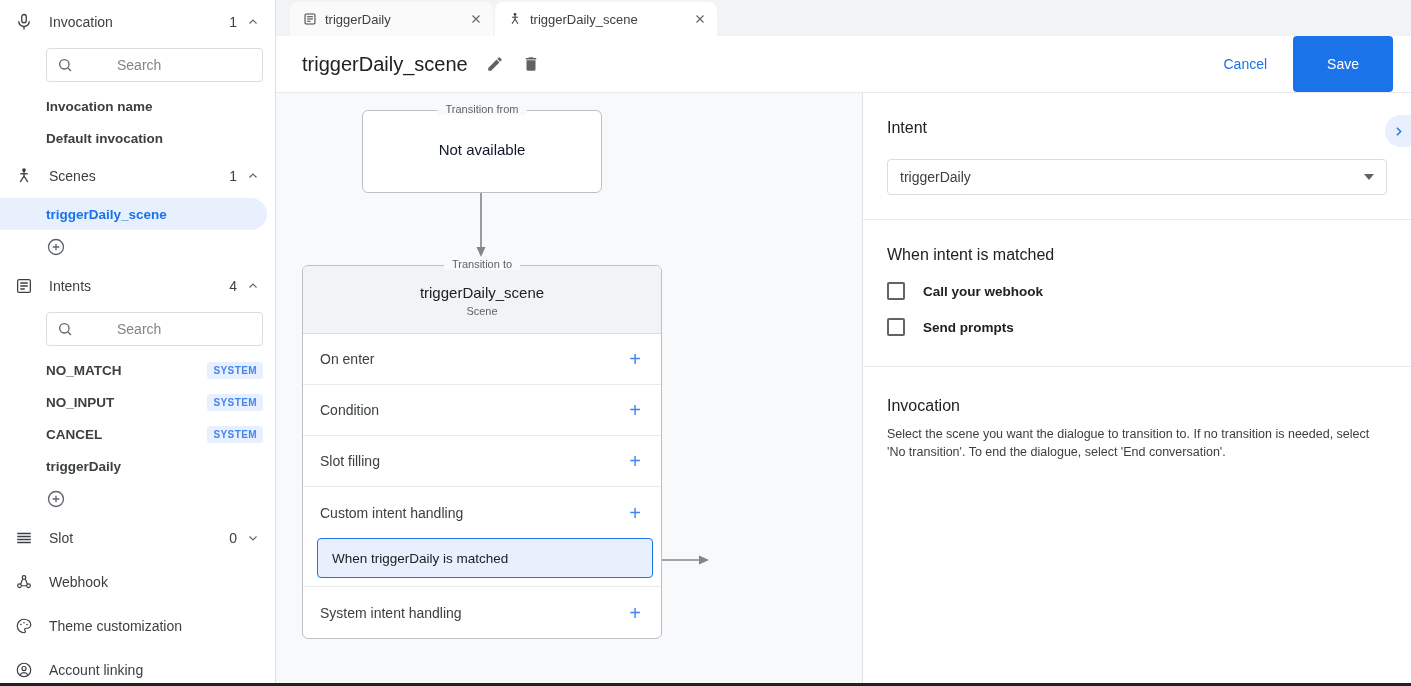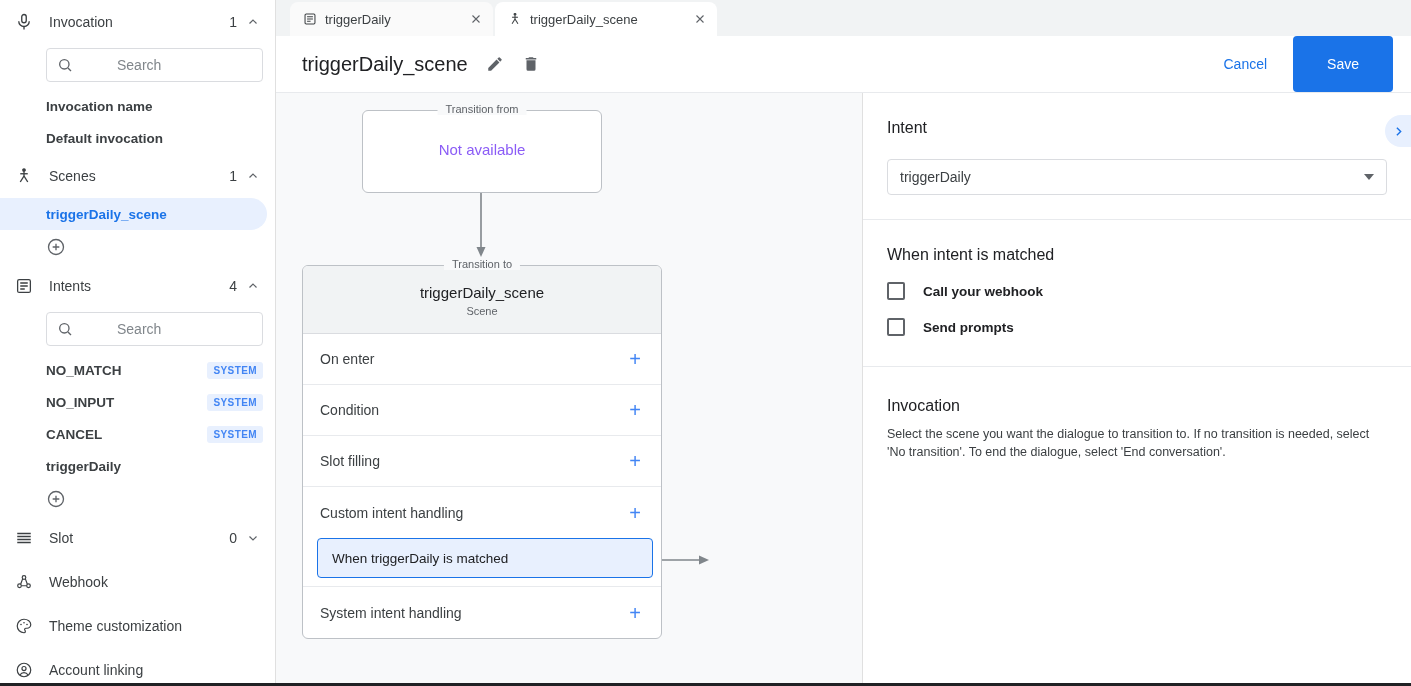--- a/index.html
+++ b/index.html
@@ -101,21 +101,21 @@
   .fieldset {
     position: absolute; border: 1px solid #bdc1c6; border-radius: 6px; background: #fff;
   }
   .legend {
     position: absolute; top: -8px; left: 50%; transform: translateX(-50%);
     background: #f8f9fa; padding: 0 8px; font-size: 11px; color: #5f6368; white-space: nowrap;
   }
   .node-from { left: 86px; top: 17px; width: 240px; height: 83px; }
   .node-from .txt {
     position: absolute; left: 0; right: 0; top: 30px;
-    text-align: center; font-size: 15px; color: #8b5cf6;
+    text-align: center; font-size: 15px; color: #0f172a;
   }
   .node-scene {
     left: 26px; top: 172px; width: 360px; background: #fff;
   }
   .scene-head {
     background: #f1f3f4; border-top-left-radius: 5px; border-top-right-radius: 5px;
     padding: 18px 0 16px; text-align: center; border-bottom: 1px solid #dadce0;
   }
   .scene-head .s-name { font-size: 15px; color: #202124; }
   .scene-head .s-sub { font-size: 11px; color: #5f6368; margin-top: 4px; }

